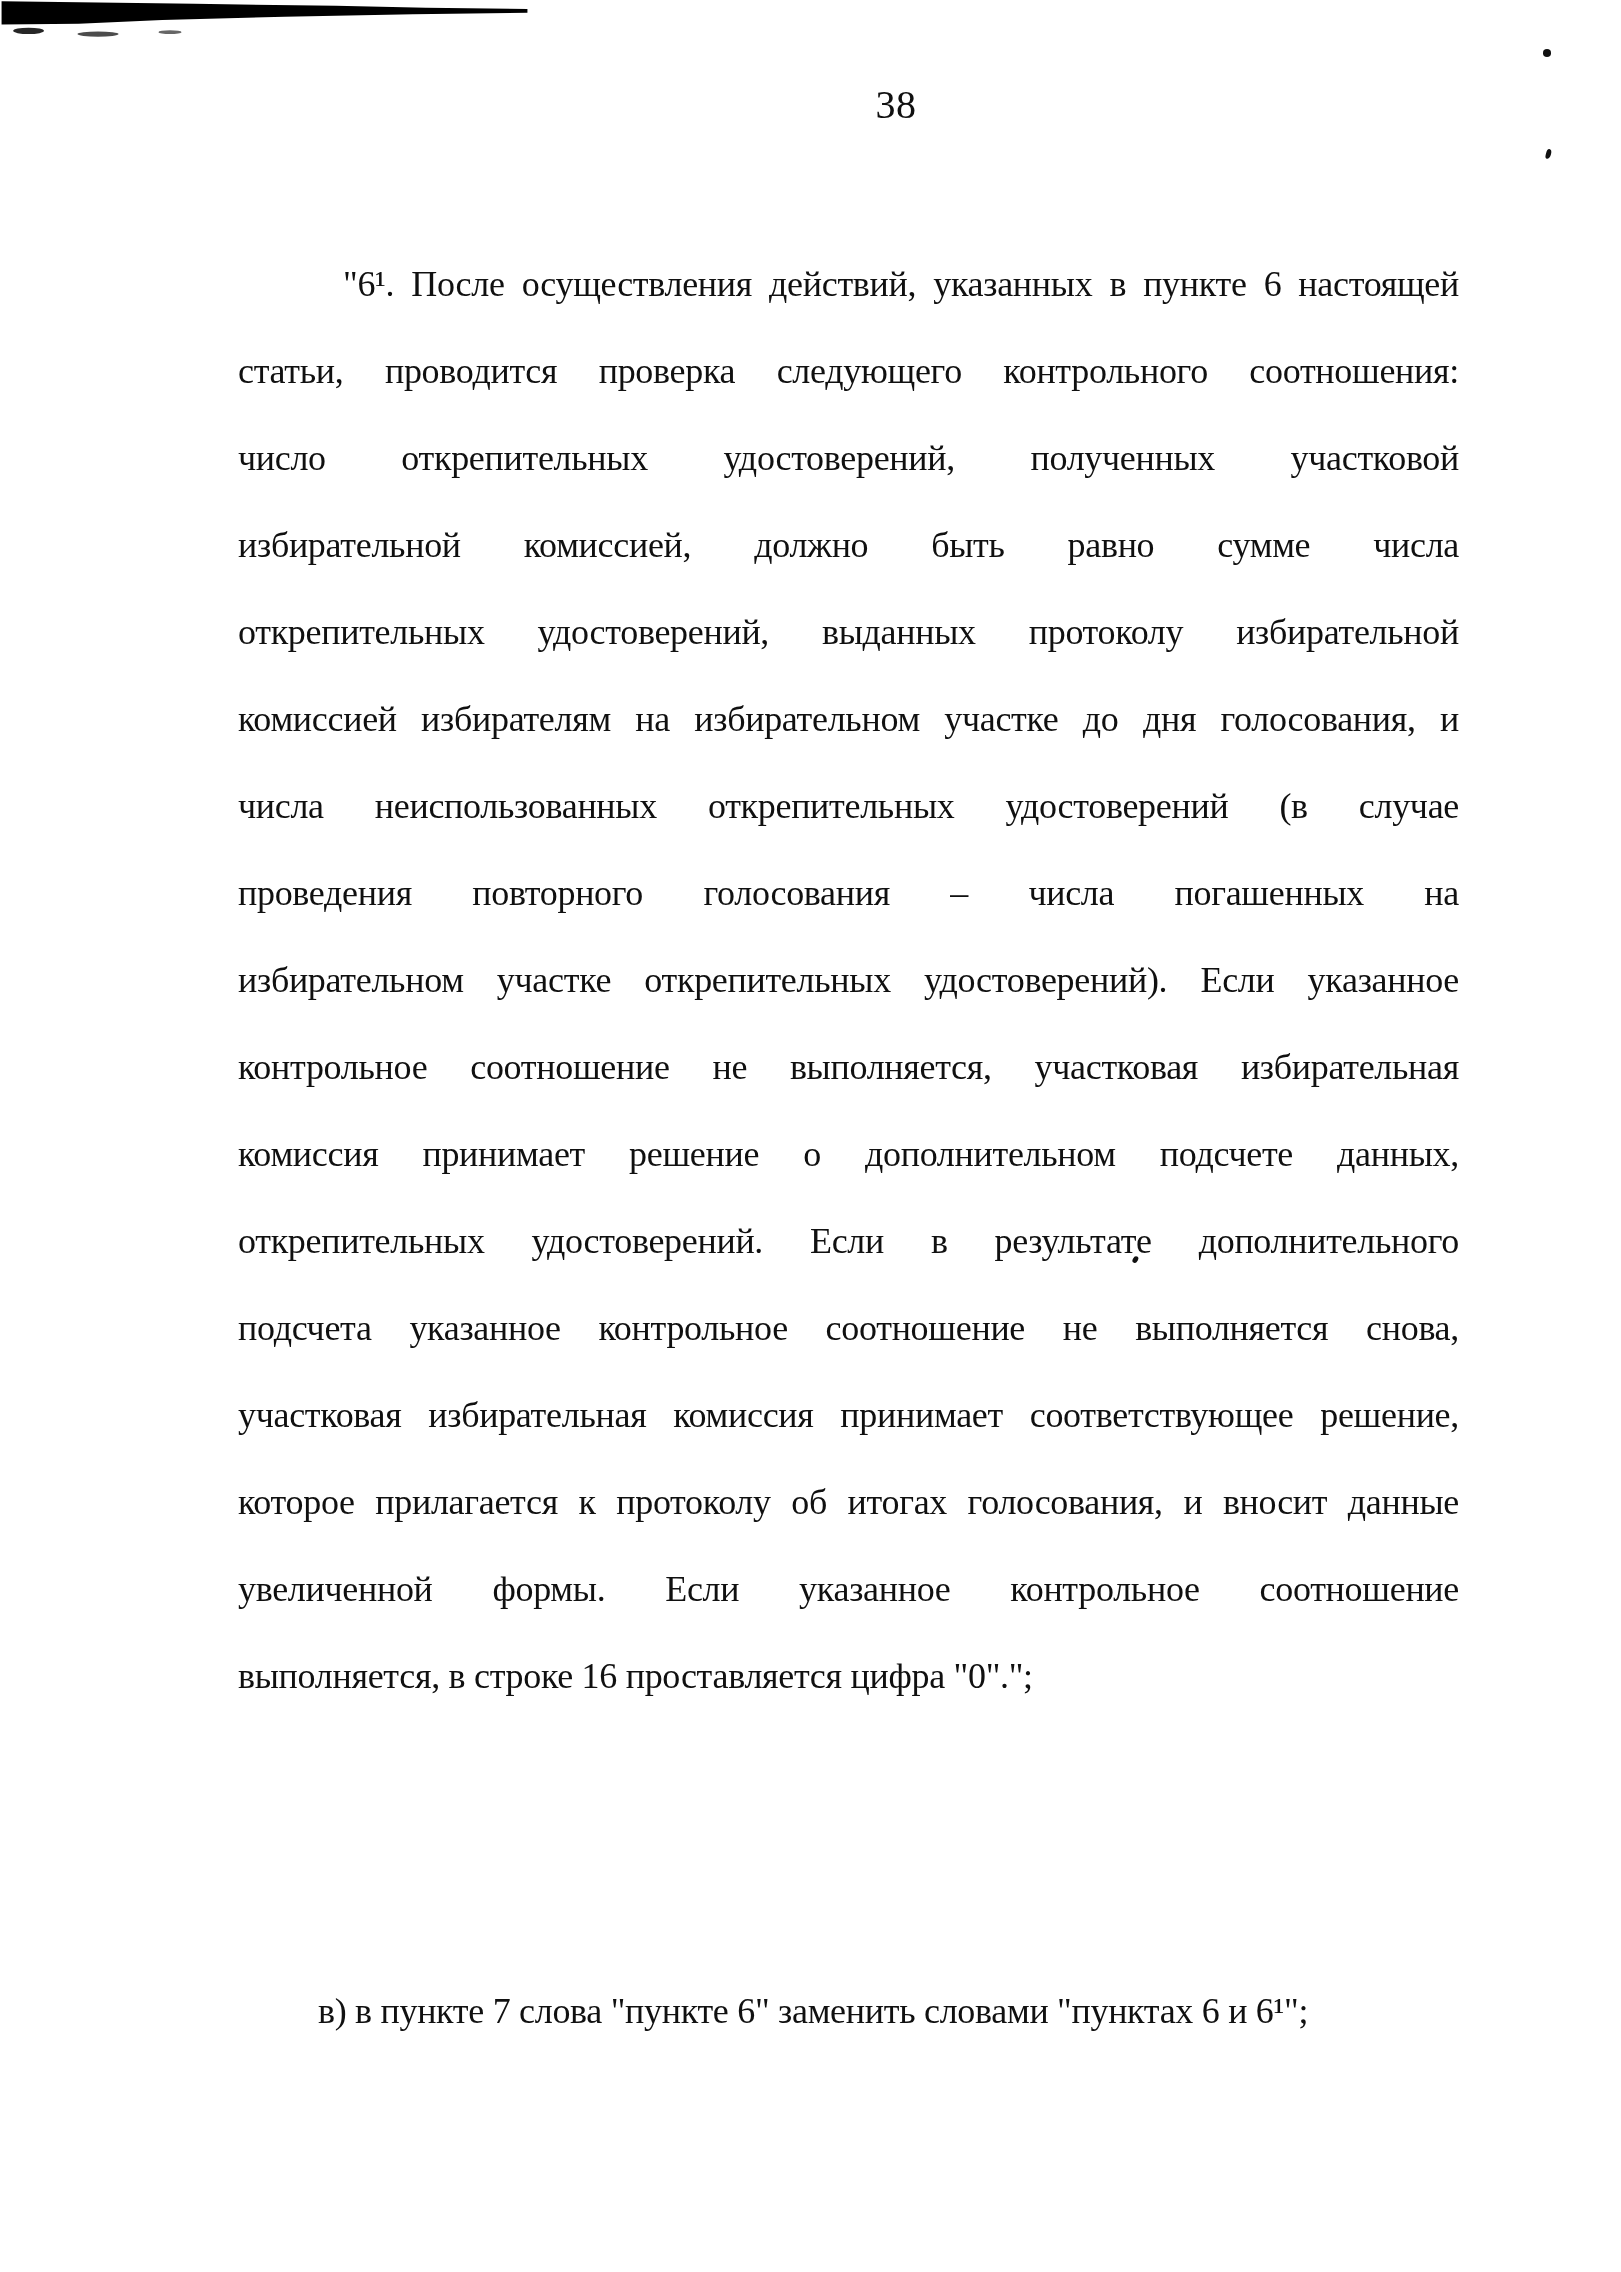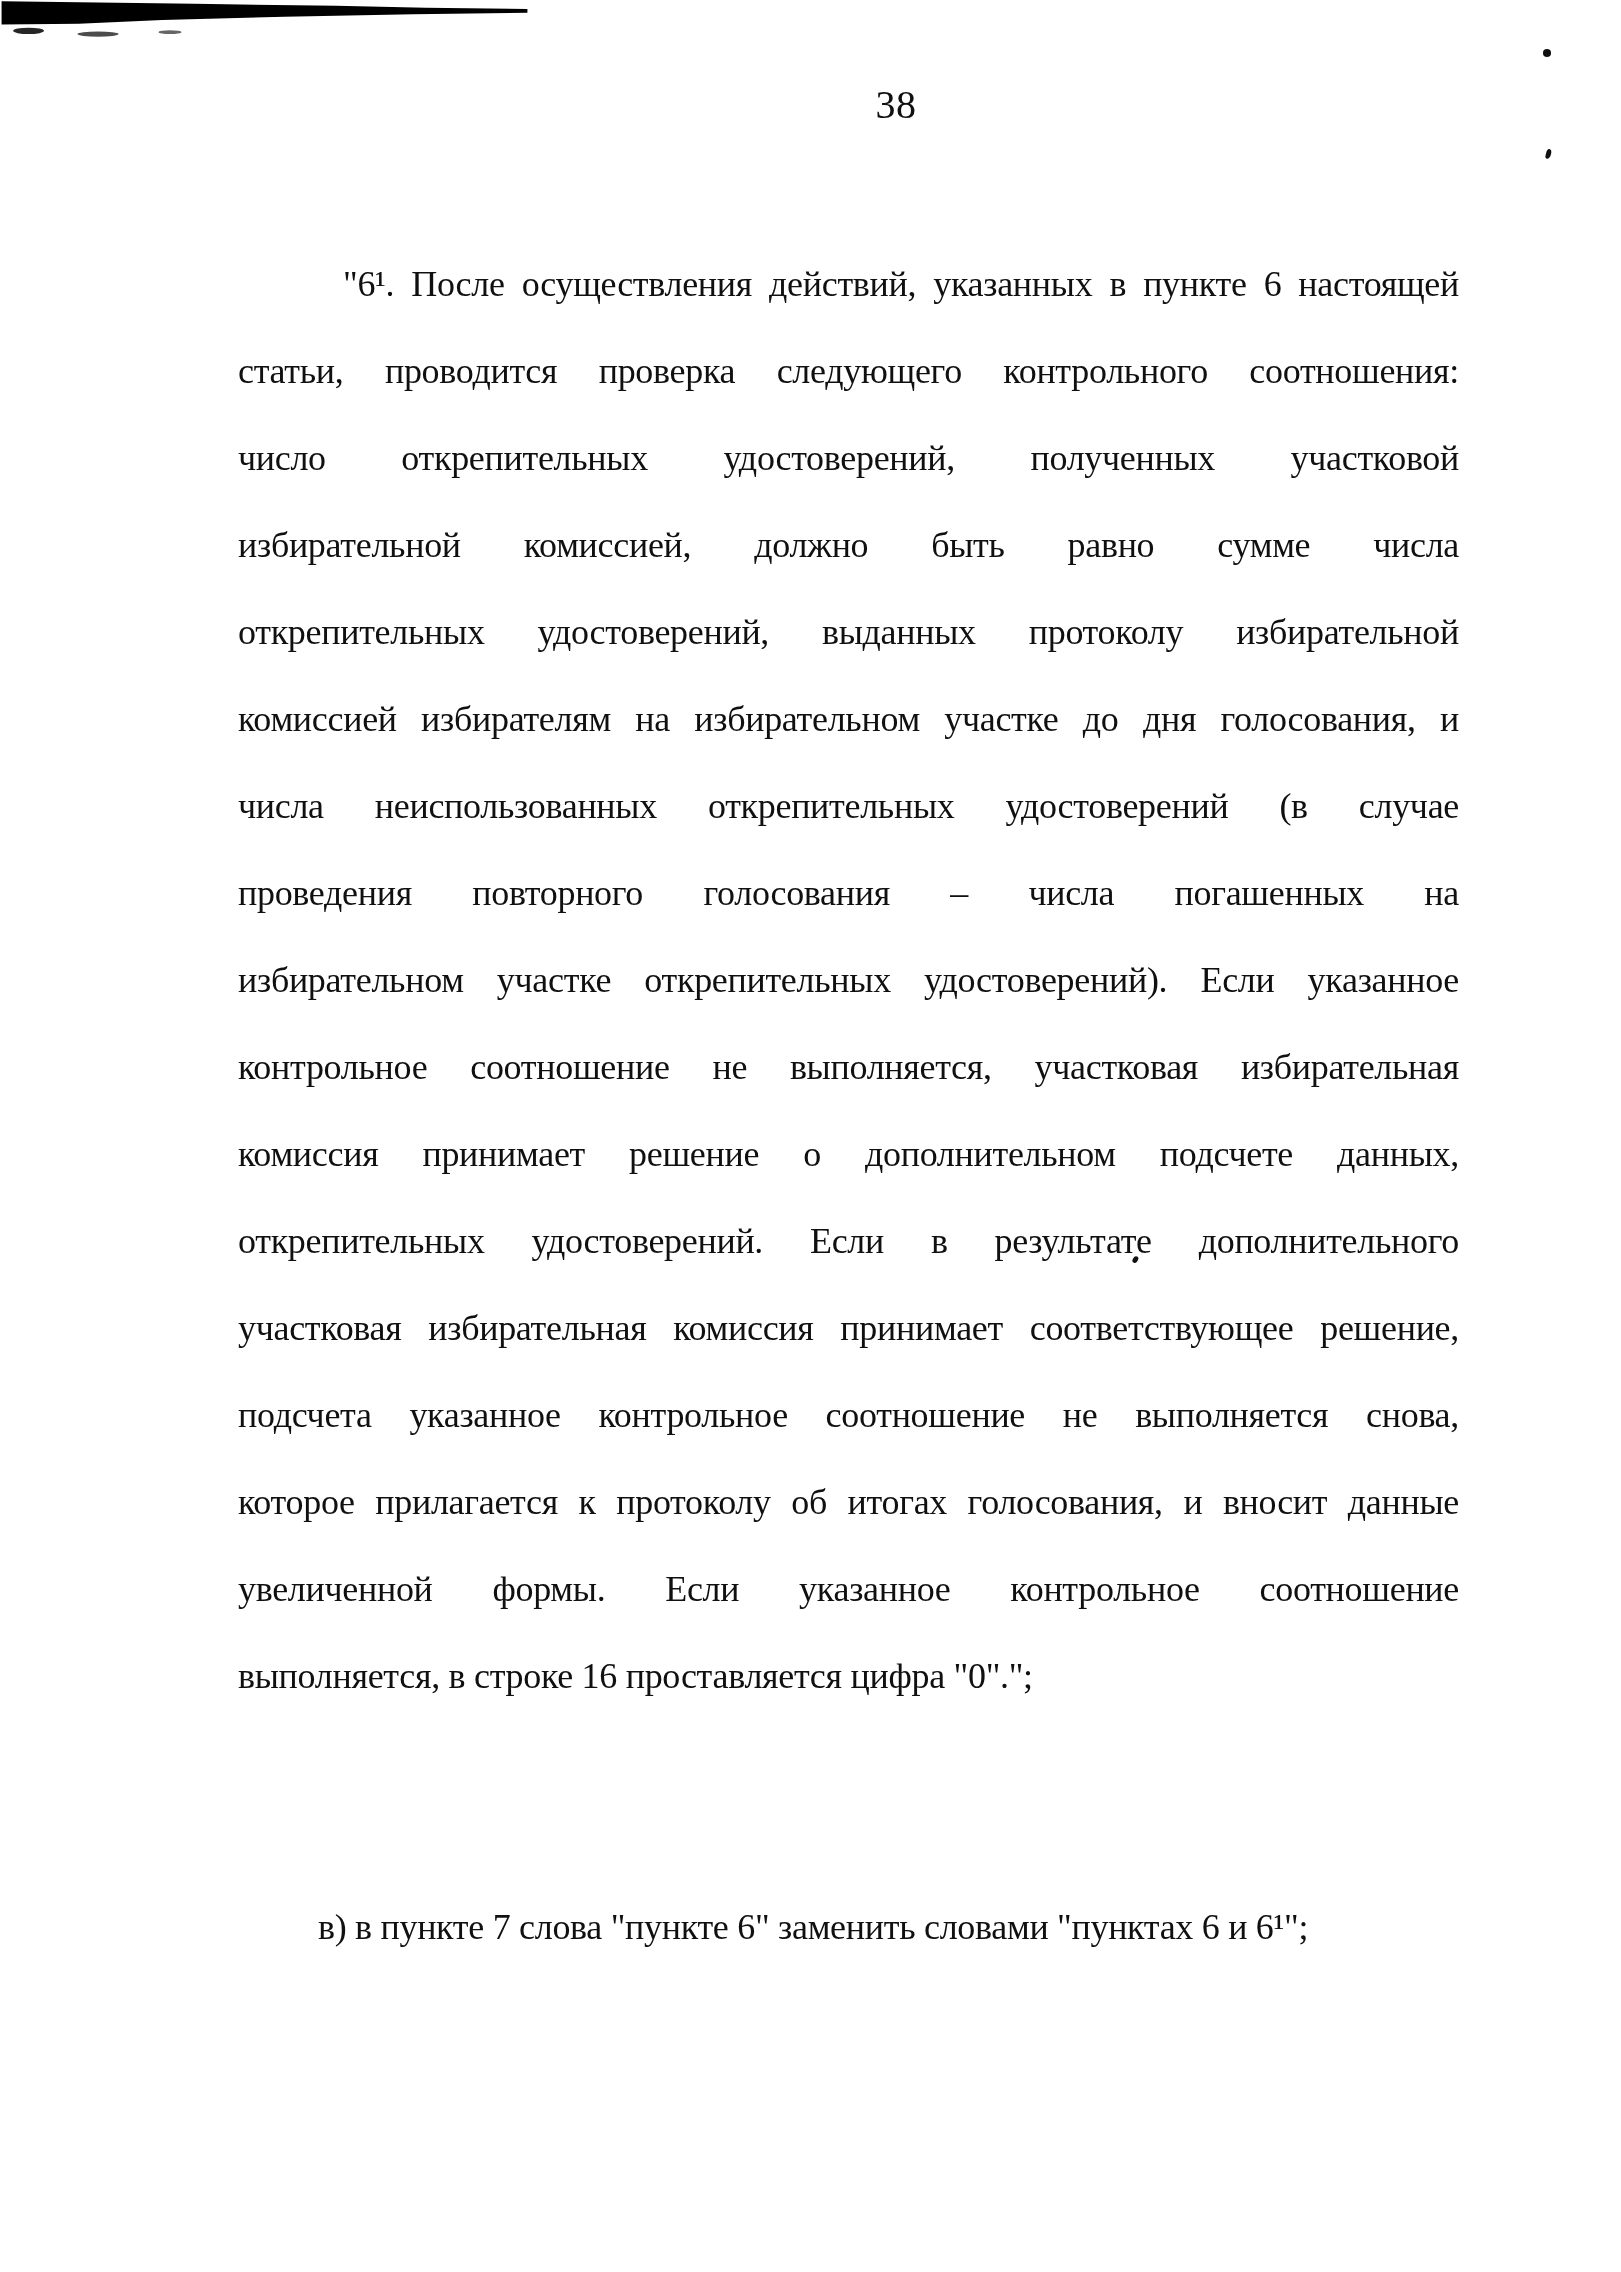--- a/index.html
+++ b/index.html
@@ -28,21 +28,21 @@
     letter-spacing: 0.6px;
   }
   .para {
     position: absolute;
     left: 238px;
     width: 1221px;
     font-size: 36px;
     letter-spacing: -0.3px;
   }
   .para-1 { top: 241px; }
-  .para-2 { top: 1884px; }
+  .para-2 { top: 1968px; }
   .line {
     height: 87px;
     line-height: 87px;
     text-align: justify;
     text-align-last: justify;
     white-space: normal;
   }
   .line.last { text-align: right; text-align-last: left; }
   .para-1 .line.first { text-indent: 105px; }
   .para-2 .line.first { text-indent: 80px; }
@@ -71,22 +71,22 @@
       <div class="line">число открепительных удостоверений, полученных участковой</div>
       <div class="line">избирательной комиссией, должно быть равно сумме числа</div>
       <div class="line">открепительных удостоверений, выданных протоколу избирательной</div>
       <div class="line">комиссией избирателям на избирательном участке до дня голосования, и</div>
       <div class="line">числа неиспользованных открепительных удостоверений (в случае</div>
       <div class="line">проведения повторного голосования – числа погашенных на</div>
       <div class="line">избирательном участке открепительных удостоверений). Если указанное</div>
       <div class="line">контрольное соотношение не выполняется, участковая избирательная</div>
       <div class="line">комиссия принимает решение о дополнительном подсчете данных,</div>
       <div class="line">открепительных удостоверений. Если в результате дополнительного</div>
+      <div class="line">подсчета указанное контрольное соотношение не выполняется снова,</div>
       <div class="line">участковая избирательная комиссия принимает соответствующее решение,</div>
-      <div class="line">подсчета указанное контрольное соотношение не выполняется снова,</div>
       <div class="line">которое прилагается к протоколу об итогах голосования, и вносит данные</div>
       <div class="line">увеличенной формы. Если указанное контрольное соотношение</div>
       <div class="line last">выполняется, в строке 16 проставляется цифра "0".";</div>
     </div>
 
   <div class="para para-2">
       <div class="line first last">в) в пункте 7 слова "пункте 6" заменить словами "пунктах 6 и 6¹";</div>
     </div>
 
 </div>

